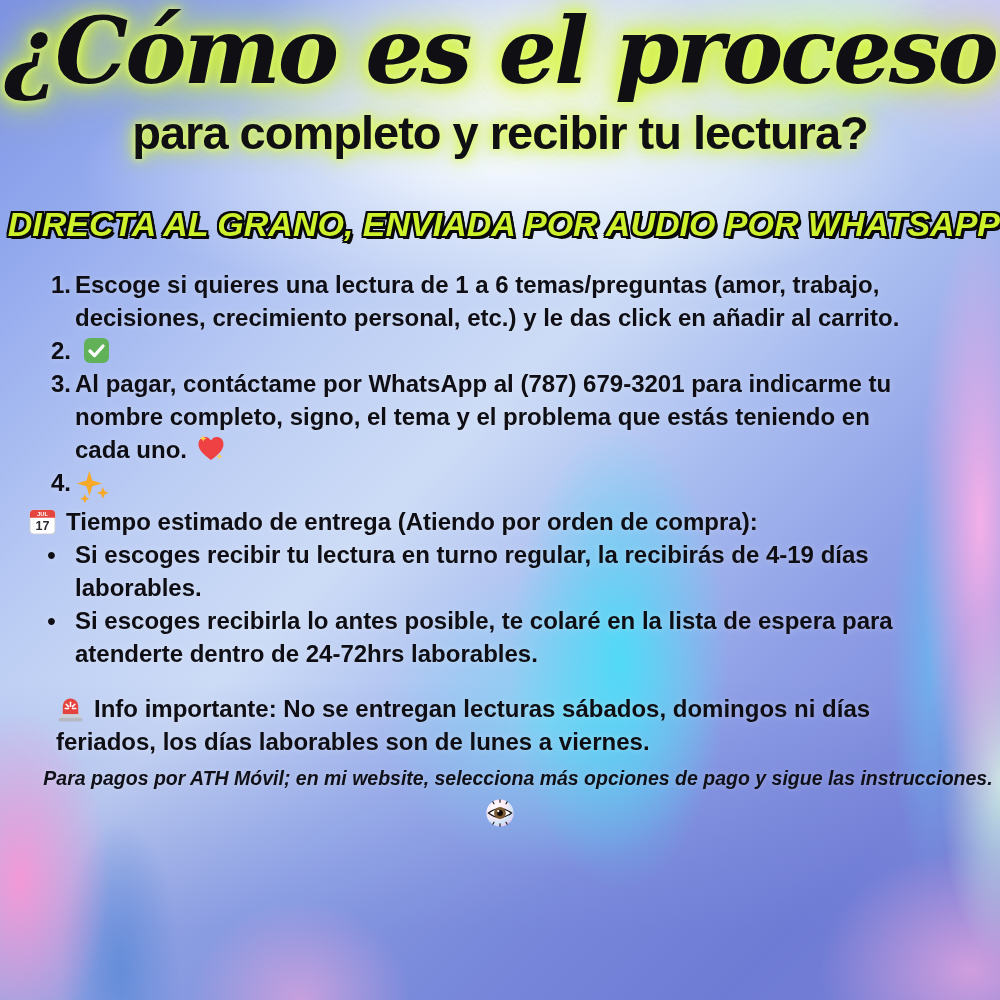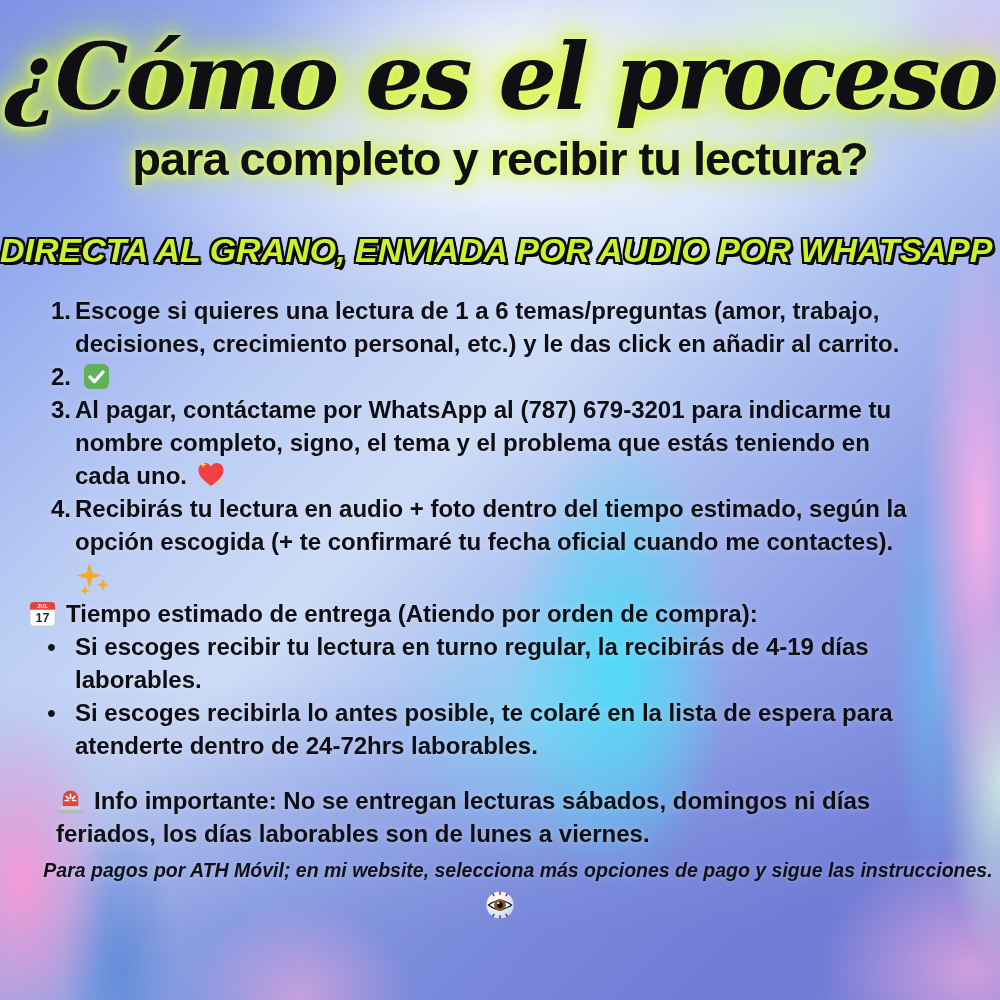--- a/index.html
+++ b/index.html
@@ -17,32 +17,32 @@
       radial-gradient(ellipse 4% 22% at 93% 66%, rgba(108,180,238,.85), rgba(255,255,255,0) 100%),
       radial-gradient(ellipse 6% 18% at 100% 78%, rgba(213,246,228,.85), rgba(255,255,255,0) 100%),
       radial-gradient(ellipse 9% 17% at 2% 88%, rgba(246,152,214,.95), rgba(255,255,255,0) 100%),
       radial-gradient(ellipse 6% 15% at 12% 97%, rgba(93,138,216,.85), rgba(255,255,255,0) 100%),
       radial-gradient(ellipse 11% 10% at 30% 100%, rgba(245,170,222,.6), rgba(255,255,255,0) 100%),
       radial-gradient(ellipse 15% 12% at 97% 97%, rgba(238,168,224,.75), rgba(255,255,255,0) 100%),
       linear-gradient(to bottom, rgba(0,0,0,0) 68%, rgba(83,98,200,.38) 93%),
       linear-gradient(135deg,#7d92e4 0%,#94aaee 14%,#bccdf4 32%,#cddcf6 45%,#a9bdf0 58%,#8f9fe6 72%,#7f8bdc 86%,#8f93e0 100%);
   }
   .title-script{
-    margin:0;padding-top:26px;text-align:center;
+    margin:0;text-align:center;
     font-family:"DejaVu Serif",serif;font-style:italic;font-weight:bold;
     font-size:92px;line-height:1.12;letter-spacing:-3px;color:#101014;
     text-shadow:0 0 6px #e6ff86,0 0 16px #d3f42d,0 0 30px #d3f42d,0 0 48px rgba(211,244,45,.85);
   }
   .title-bold{
     margin:4px 0 0 0;text-align:center;font-weight:bold;
     font-size:47px;line-height:1.12;letter-spacing:-1px;color:#101014;
     text-shadow:0 0 6px #e6ff86,0 0 14px #d3f42d,0 0 26px rgba(211,244,45,.9);
   }
   .tagline{
-    margin-top:44px;text-align:left;font-style:italic;font-weight:bold;
+    margin-top:44px;text-align:right;font-style:italic;font-weight:bold;
     font-size:34px;line-height:1.2;letter-spacing:0;color:#cdf22b;
     text-shadow:-2px -2px 0 #0a0a0a,2px -2px 0 #0a0a0a,-2px 2px 0 #0a0a0a,2px 2px 0 #0a0a0a,
                  0 -2px 0 #0a0a0a,0 2px 0 #0a0a0a,-2px 0 0 #0a0a0a,2px 0 0 #0a0a0a,3px 3px 0 #0a0a0a;
   }
   .body{padding:0 30px 0 28px;font-weight:bold;font-size:24px;line-height:33px;
         text-shadow:0 0 7px rgba(255,255,255,.35);}
   .steps{margin-top:24px;}
   .step{display:flex;}
   .step .num{flex:0 0 47px;text-align:right;padding-right:4px;box-sizing:border-box;}
   .step .txt{flex:1;white-space:pre-line;}
@@ -94,22 +94,21 @@
 nombre completo, signo, el tema y el problema que estás teniendo en
 cada uno.</span><svg class="ico" width="32" height="30" viewBox="0 0 32 30">
               <path d="M16 27 C8.5 21.5 3.5 17 3.5 11 C3.5 6.5 7 4 10.2 4 C12.8 4 14.9 5.6 16 7.6 C17.1 5.6 19.2 4 21.8 4 C25 4 28.5 6.5 28.5 11 C28.5 17 23.5 21.5 16 27 Z" fill="#ef4043"></path>
               <path d="M8.2 2.2 l1 2.3 2.3 1 -2.3 1 -1 2.3 -1 -2.3 -2.3 -1 2.3 -1 Z" fill="#ffd04d"></path>
               <path d="M24.5 20.5 l0.9 2 2 0.9 -2 0.9 -0.9 2 -0.9 -2 -2 -0.9 2 -0.9 Z" fill="#ffd04d"></path>
             </svg></span>
       </div>
 
       <div class="step">
         <span class="num">4.</span>
-        <span class="txt"><span>Recibirás tu lectura en audio + foto dentro del tiempo estimado, según la
-opción escogida (+ te confirmaré tu fecha oficial cuando me contactes).</span><div class="ico-block"><svg width="36" height="36" viewBox="0 0 40 40">
+        <span class="txt"><div class="ico-block"><svg width="36" height="36" viewBox="0 0 40 40">
                 <path d="M16 2 L19.2 12.8 30 16 19.2 19.2 16 30 12.8 19.2 2 16 12.8 12.8 Z" fill="#f7a928"></path>
                 <path d="M31 20 l1.9 4.6 4.6 1.9 -4.6 1.9 -1.9 4.6 -1.9 -4.6 -4.6 -1.9 4.6 -1.9 Z" fill="#f7a928"></path>
                 <path d="M11 28 l1.5 3.5 3.5 1.5 -3.5 1.5 -1.5 3.5 -1.5 -3.5 -3.5 -1.5 3.5 -1.5 Z" fill="#f7a928"></path>
               </svg></div></span>
       </div>
     </div>
 
     <div class="sec">
       <div><svg class="lead-ico" width="29" height="29" viewBox="0 0 30 30">
             <rect x="2" y="3" width="26" height="25" rx="4" fill="#ffffff" stroke="#c9c9d4" stroke-width="1"></rect>

